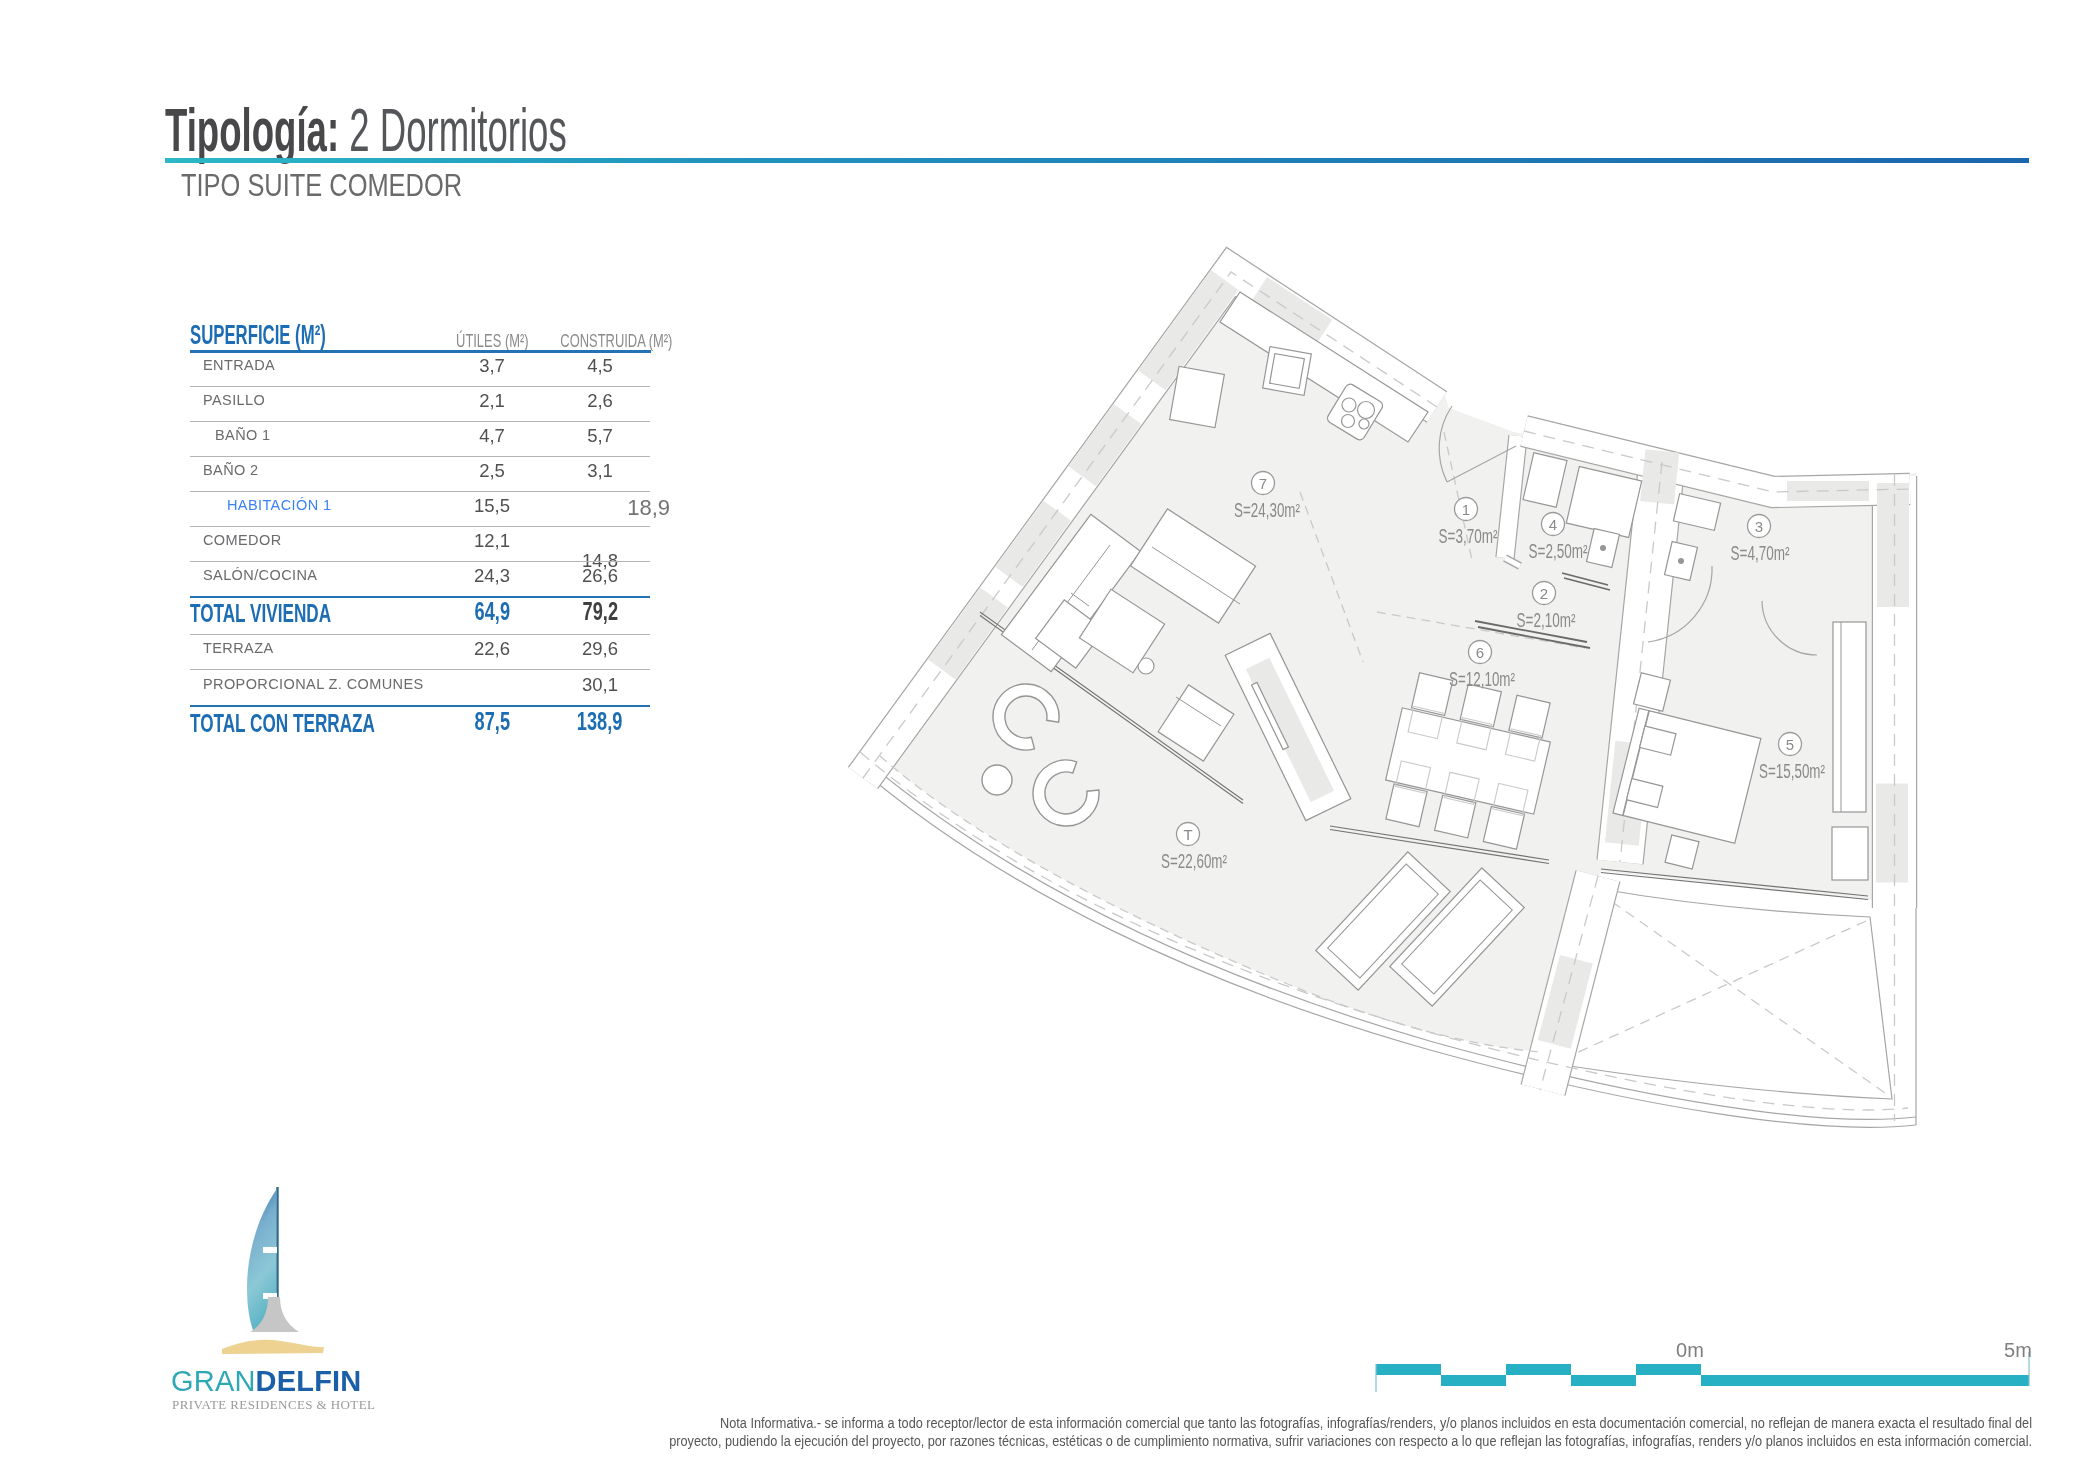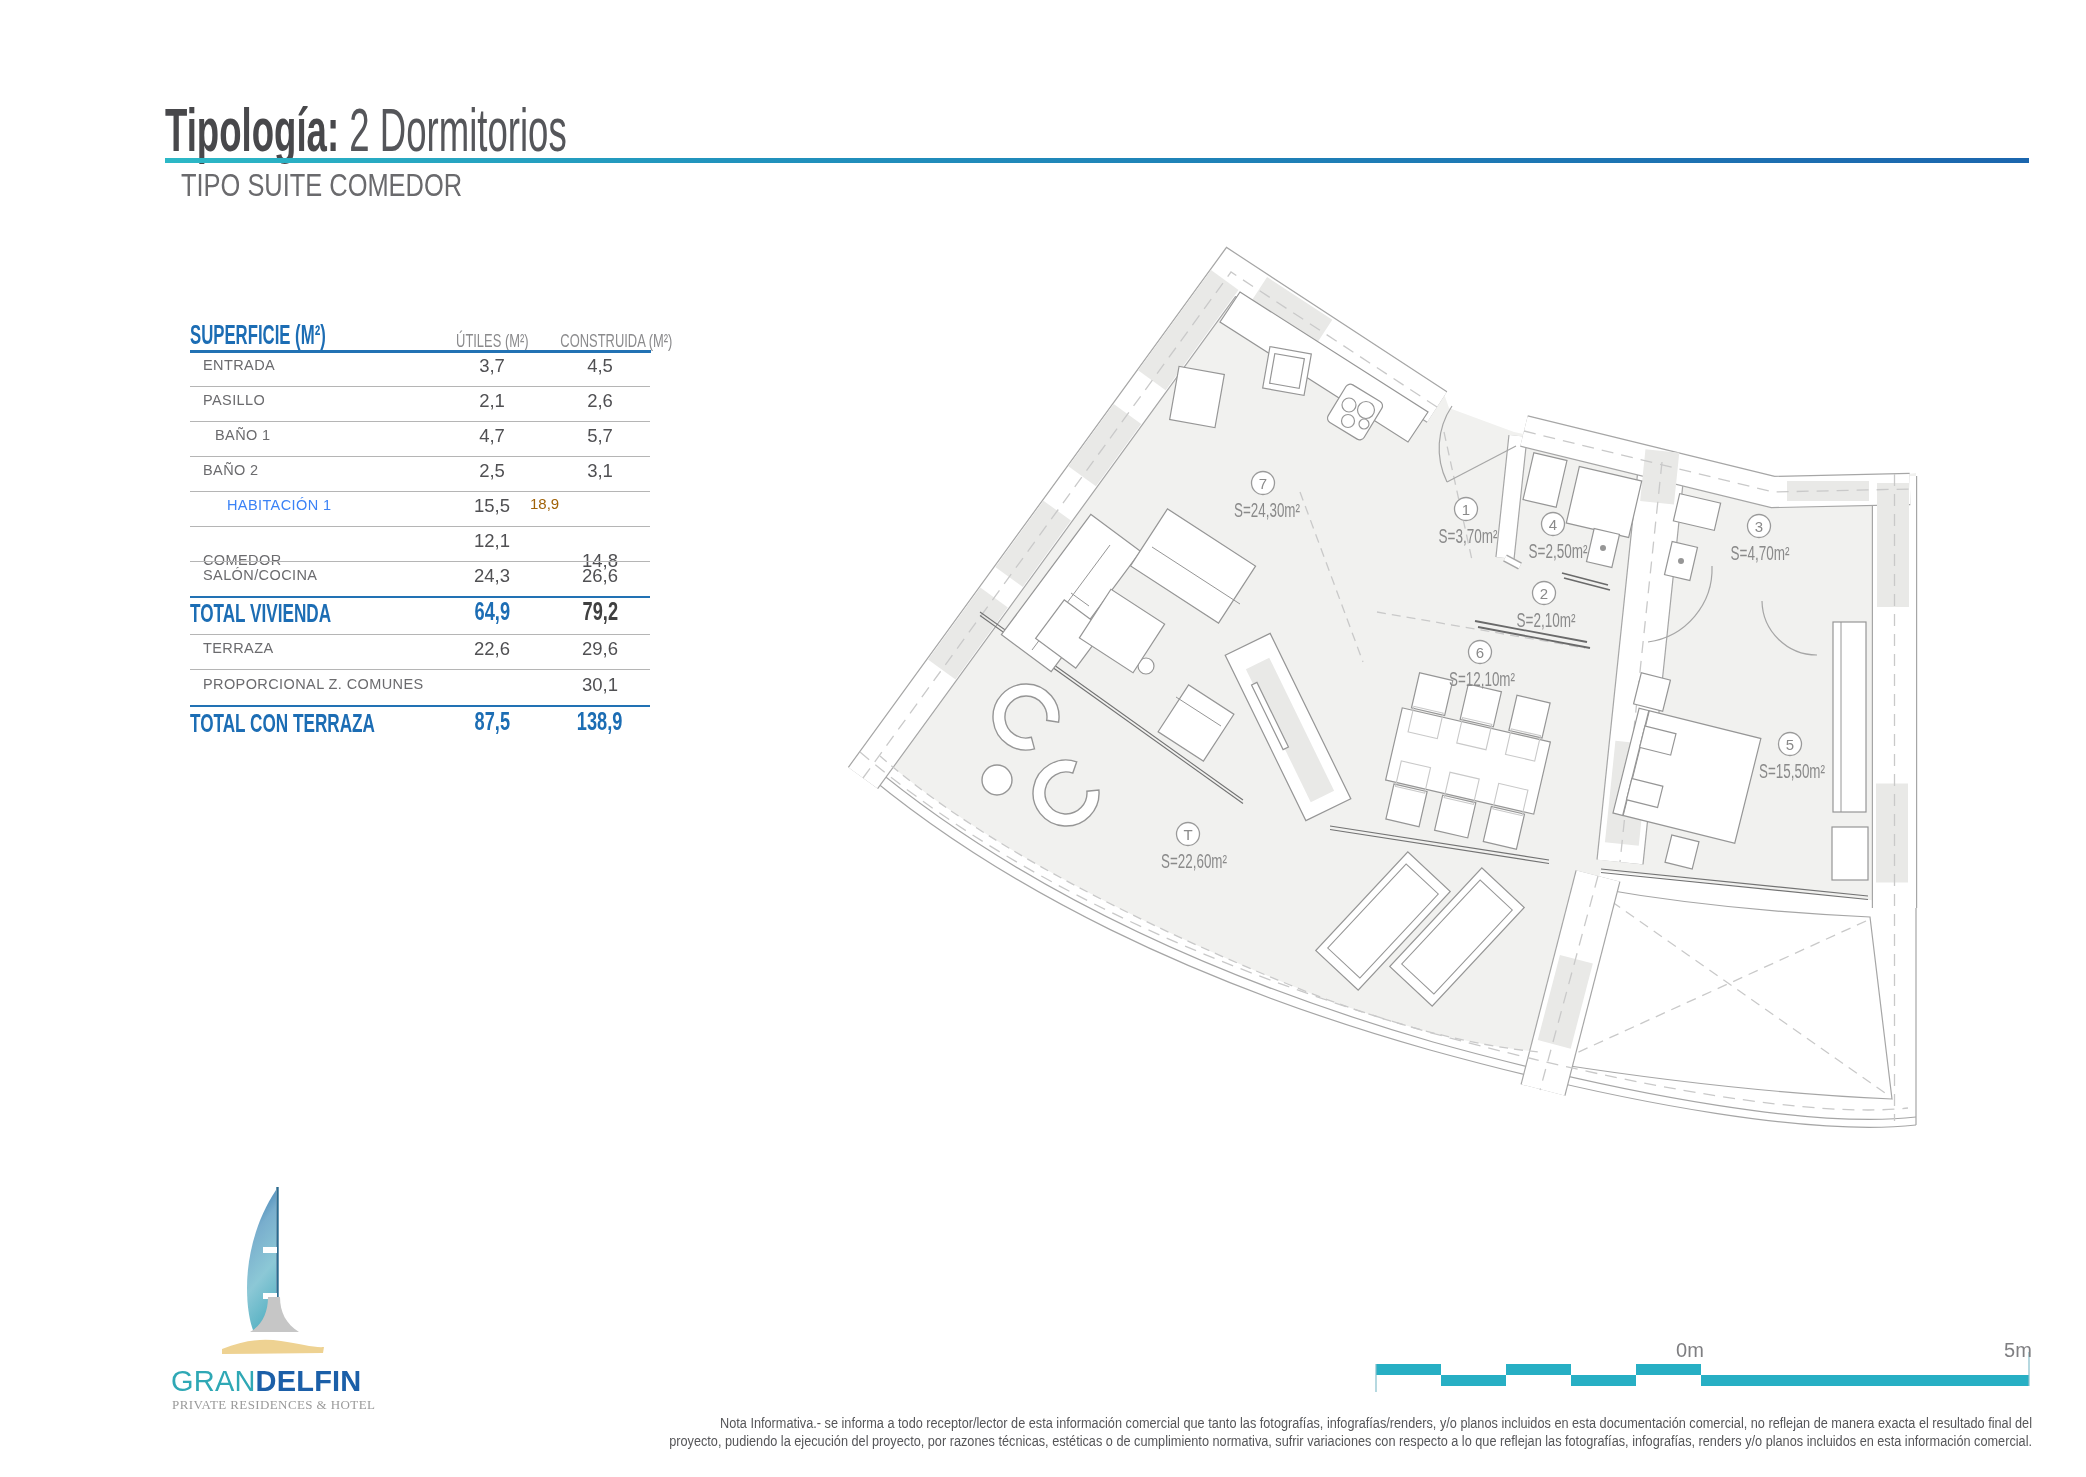--- a/index.html
+++ b/index.html
@@ -37,23 +37,23 @@
 <div class="abs" style="left:203px;top:427px;font-size:14.5px;color:#6b6b6e;white-space:nowrap;letter-spacing:0.4px;margin-left:12px;">BAÑO 1</div>
 <div class="abs" style="left:422px;top:425px;width:140px;text-align:center;font-size:18.5px;color:#505053;">4,7</div>
 <div class="abs" style="left:530px;top:425px;width:140px;text-align:center;font-size:18.5px;color:#505053;">5,7</div>
 <div class="abs" style="left:190px;top:456px;width:460px;height:1px;background:#b5b5b5;"></div>
 <div class="abs" style="left:203px;top:462px;font-size:14.5px;color:#6b6b6e;white-space:nowrap;letter-spacing:0.4px;">BAÑO 2</div>
 <div class="abs" style="left:422px;top:460px;width:140px;text-align:center;font-size:18.5px;color:#505053;">2,5</div>
 <div class="abs" style="left:530px;top:460px;width:140px;text-align:center;font-size:18.5px;color:#505053;">3,1</div>
 <div class="abs" style="left:190px;top:491px;width:460px;height:1px;background:#b5b5b5;"></div>
 <div class="abs" style="left:203px;top:497px;font-size:14.5px;color:#3b82f6;white-space:nowrap;letter-spacing:0.4px;margin-left:24px;">HABITACIÓN 1</div>
 <div class="abs" style="left:422px;top:495px;width:140px;text-align:center;font-size:18.5px;color:#505053;">15,5</div>
-<div class="abs" style="left:530px;top:495px;width:140px;text-align:left;font-size:15px;color:#a16207;">18,9</div>
+<div class="abs" style="left:530px;top:495px;width:140px;text-align:right;font-size:22px;color:#737373;">18,9</div>
 <div class="abs" style="left:190px;top:526px;width:460px;height:1px;background:#b5b5b5;"></div>
-<div class="abs" style="left:203px;top:532px;font-size:14.5px;color:#6b6b6e;white-space:nowrap;letter-spacing:0.4px;margin-top:20px;">COMEDOR</div>
+<div class="abs" style="left:203px;top:532px;font-size:14.5px;color:#6b6b6e;white-space:nowrap;letter-spacing:0.4px;">COMEDOR</div>
 <div class="abs" style="left:422px;top:530px;width:140px;text-align:center;font-size:18.5px;color:#505053;">12,1</div>
 <div class="abs" style="left:530px;top:530px;width:140px;text-align:center;font-size:18.5px;color:#505053;margin-top:20px;">14,8</div>
 <div class="abs" style="left:190px;top:561px;width:460px;height:1px;background:#b5b5b5;"></div>
 <div class="abs" style="left:203px;top:567px;font-size:14.5px;color:#6b6b6e;white-space:nowrap;letter-spacing:0.4px;">SALÓN/COCINA</div>
 <div class="abs" style="left:422px;top:565px;width:140px;text-align:center;font-size:18.5px;color:#505053;">24,3</div>
 <div class="abs" style="left:530px;top:565px;width:140px;text-align:center;font-size:18.5px;color:#505053;">26,6</div>
 <div class="abs" style="left:190px;top:596px;width:460px;height:2px;background:#2272b4;"></div>
 <div class="abs" style="left:190px;top:598px;white-space:nowrap;"><span class="cond" style="transform:scaleX(0.66);font-size:26px;font-weight:bold;color:#1c6db4;">TOTAL VIVIENDA</span></div>
 <div class="abs" style="left:422px;top:596px;width:140px;text-align:center;font-size:26px;font-weight:bold;color:#1c6db4;"><span class="cond" style="transform:scaleX(0.70);transform-origin:50% 50%;">64,9</span></div>
 <div class="abs" style="left:530px;top:596px;width:140px;text-align:center;font-size:26px;font-weight:bold;color:#404040;"><span class="cond" style="transform:scaleX(0.70);transform-origin:50% 50%;">79,2</span></div>

